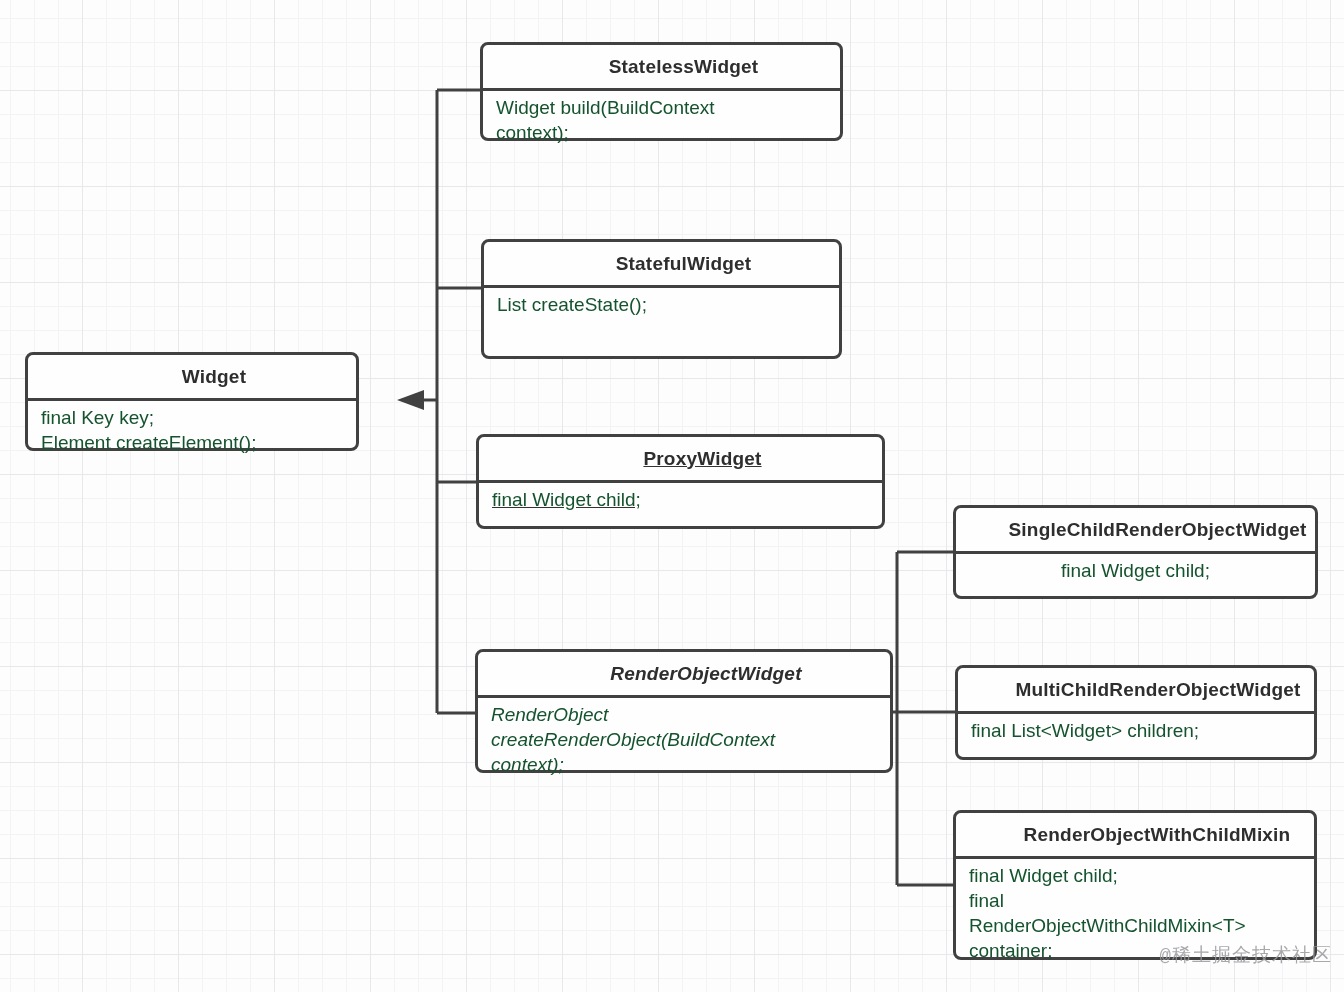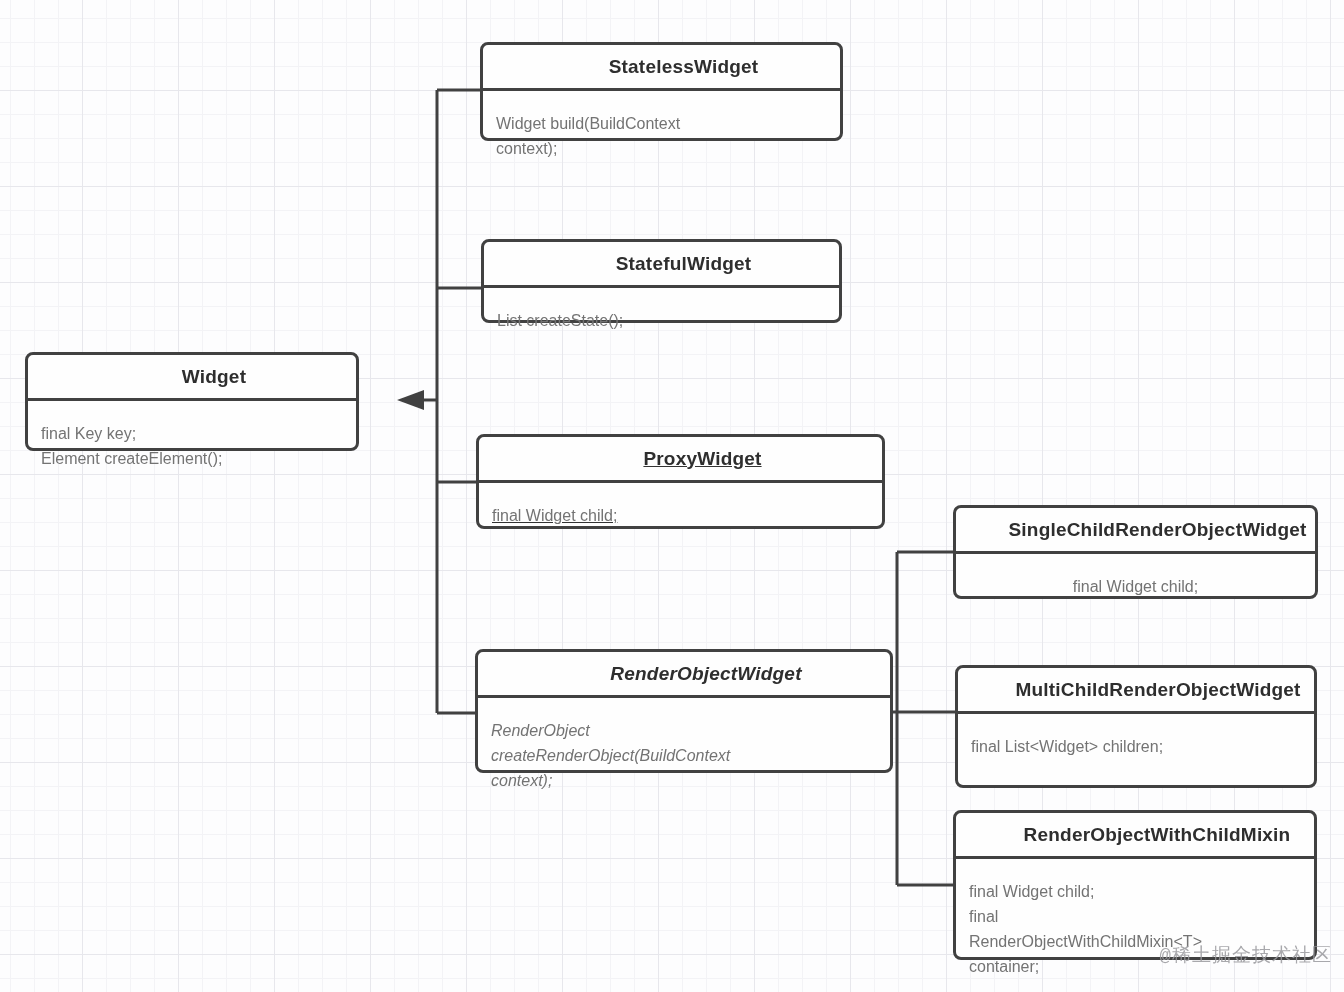--- a/index.html
+++ b/index.html
@@ -40,43 +40,42 @@
     display: flex; align-items: center; justify-content: center;
     font-weight: bold;
     font-size: 19px;
     color: #2e2e2e;
     letter-spacing: 0.2px;
     padding-left: 44px;
   }
   .uml-body {
     box-sizing: border-box;
     padding: 4px 13px 0 13px;
-    font-size: 16px;
+    font-size: 19px;
     line-height: 25px;
     white-space: pre-line;
-    color: #737373;
-    margin-top: 16px;
+    color: #14532d;
   }
   .watermark {
     position: absolute;
     right: 12px; bottom: 24px;
     font-size: 19px;
     color: #9a9a9e;
     opacity: 0.85;
     letter-spacing: 1px;
     font-family: Liberation Mono, monospace;
   }
   
   #box-widget               { left: 25px;  top: 352px; width: 334px; height: 99px;  }
   #box-stateless            { left: 480px; top: 42px;  width: 363px; height: 99px;  }
-  #box-stateful             { left: 481px; top: 239px; width: 361px; height: 84px;  }
+  #box-stateful             { left: 481px; top: 239px; width: 361px; height: 120px;  }
   #box-proxy                { left: 476px; top: 434px; width: 409px; height: 95px; text-decoration: underline;  }
   #box-renderobject         { left: 475px; top: 649px; width: 418px; height: 124px; font-style: italic; }
   #box-singlechild          { left: 953px; top: 505px; width: 365px; height: 94px; text-align: center;  }
-  #box-multichild           { left: 955px; top: 665px; width: 362px; height: 123px;  }
+  #box-multichild           { left: 955px; top: 665px; width: 362px; height: 95px;  }
   #box-adapter              { left: 953px; top: 810px; width: 364px; height: 150px; }
 </style>
 </head>
 <body>
 
 <div class="canvas">
 
   <svg class="connector-layer" width="1344" height="992" viewBox="0 0 1344 992" fill="none" stroke="#414141" stroke-width="3">
 
     <path d="M437 90 V713"></path>

